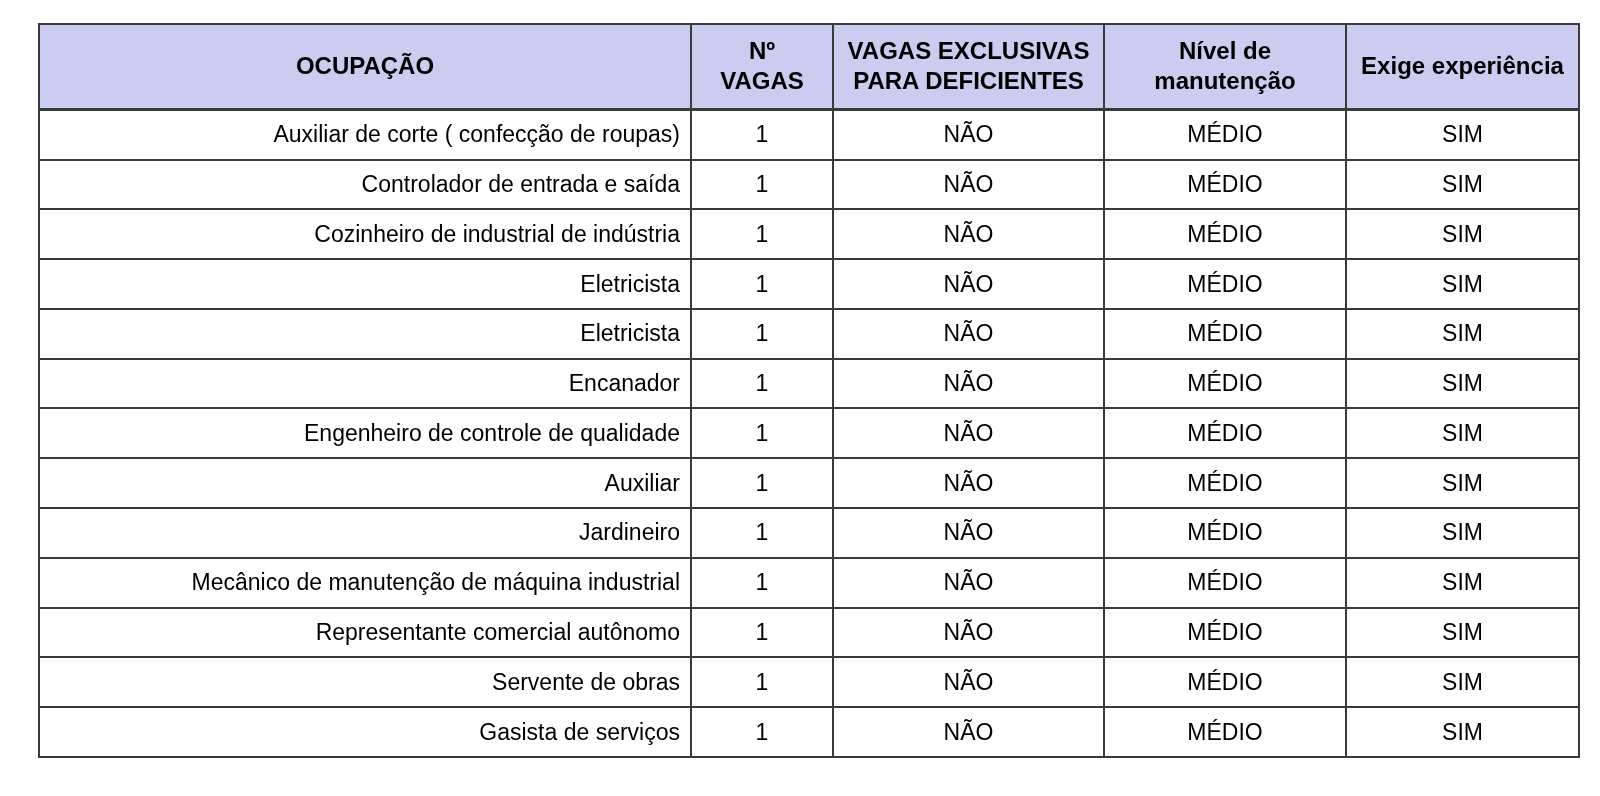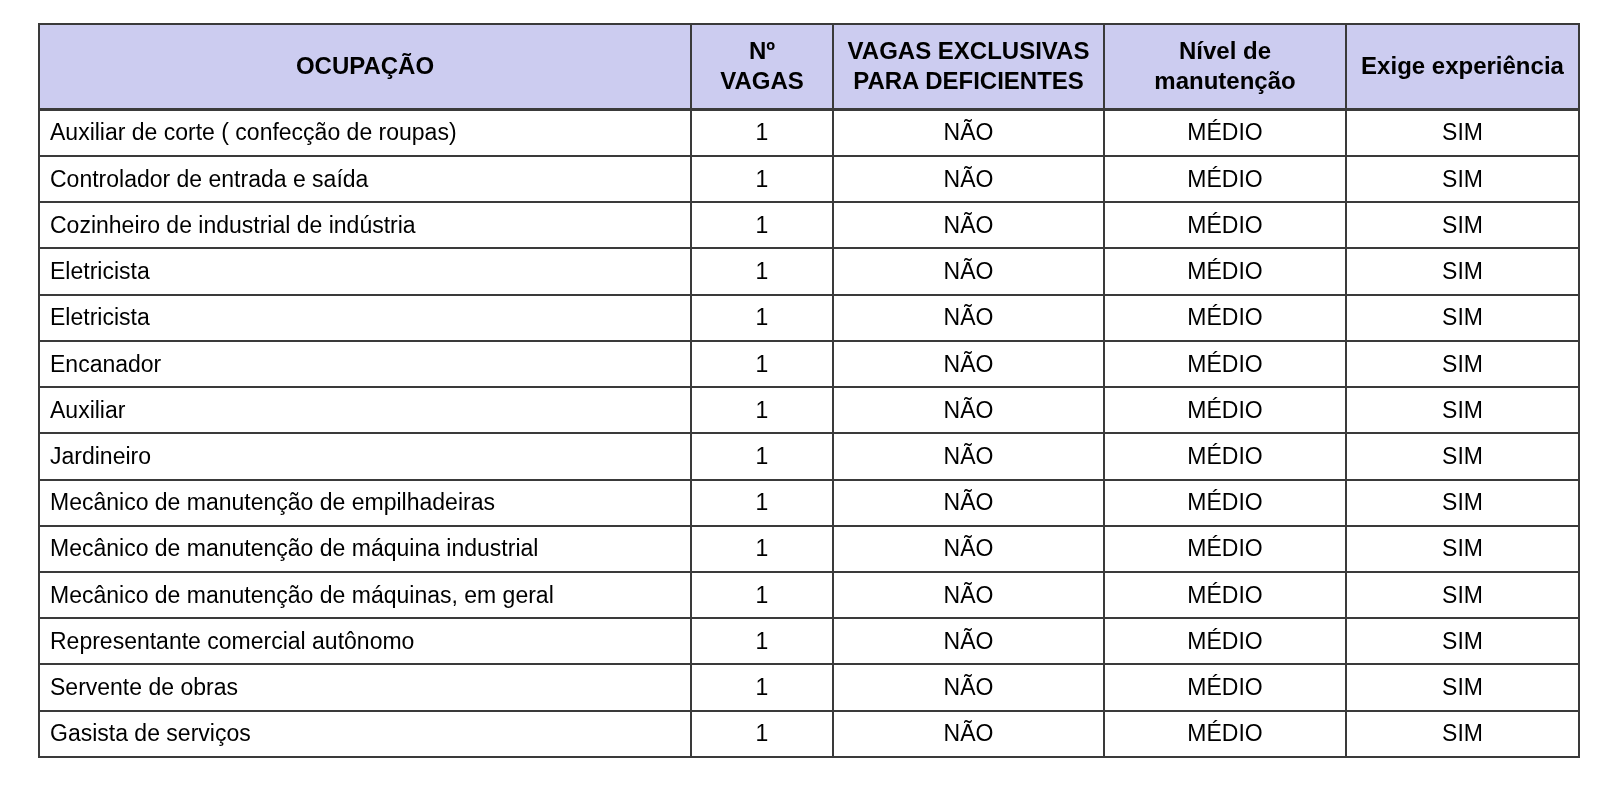--- a/index.html
+++ b/index.html
@@ -37,22 +37,22 @@
     white-space: pre-line;
     line-height: 1.25;
     border-bottom: 3px solid #3a3a3a;
   }
   .vacancy-table tbody td {
     font-size: 23px;
     vertical-align: middle;
     background: #ffffff;
   }
   .vacancy-table tbody td.cell-left {
-    text-align: left;
-    padding-left: 10px;
+    text-align: right;
+    padding-left: 1px;
   }
   .vacancy-table tbody td.cell-center {
     text-align: center;
   }
 </style>
 </head>
 <body>
 
 <table class="vacancy-table">
   <colgroup>
@@ -115,60 +115,53 @@
   </tr>
 
   <tr>
     <td class="cell-left">Encanador</td>
     <td class="cell-center">1</td>
     <td class="cell-center">NÃO</td>
     <td class="cell-center">MÉDIO</td>
     <td class="cell-center">SIM</td>
   </tr>
 
+  <tr>
+    <td class="cell-left">Engenheiro de controle de qualidade</td>
+    <td class="cell-center">1</td>
+    <td class="cell-center">NÃO</td>
+    <td class="cell-center">MÉDIO</td>
+    <td class="cell-center">SIM</td>
+  </tr>
 
   <tr>
     <td class="cell-left">Auxiliar</td>
     <td class="cell-center">1</td>
     <td class="cell-center">NÃO</td>
     <td class="cell-center">MÉDIO</td>
     <td class="cell-center">SIM</td>
   </tr>
 
   <tr>
     <td class="cell-left">Jardineiro</td>
     <td class="cell-center">1</td>
     <td class="cell-center">NÃO</td>
     <td class="cell-center">MÉDIO</td>
     <td class="cell-center">SIM</td>
   </tr>
 
-  <tr>
-    <td class="cell-left">Mecânico de manutenção de empilhadeiras</td>
-    <td class="cell-center">1</td>
-    <td class="cell-center">NÃO</td>
-    <td class="cell-center">MÉDIO</td>
-    <td class="cell-center">SIM</td>
-  </tr>
 
   <tr>
     <td class="cell-left">Mecânico de manutenção de máquina industrial</td>
     <td class="cell-center">1</td>
     <td class="cell-center">NÃO</td>
     <td class="cell-center">MÉDIO</td>
     <td class="cell-center">SIM</td>
   </tr>
 
-  <tr>
-    <td class="cell-left">Mecânico de manutenção de máquinas, em geral</td>
-    <td class="cell-center">1</td>
-    <td class="cell-center">NÃO</td>
-    <td class="cell-center">MÉDIO</td>
-    <td class="cell-center">SIM</td>
-  </tr>
 
 
   <tr>
     <td class="cell-left">Representante comercial autônomo</td>
     <td class="cell-center">1</td>
     <td class="cell-center">NÃO</td>
     <td class="cell-center">MÉDIO</td>
     <td class="cell-center">SIM</td>
   </tr>
 

